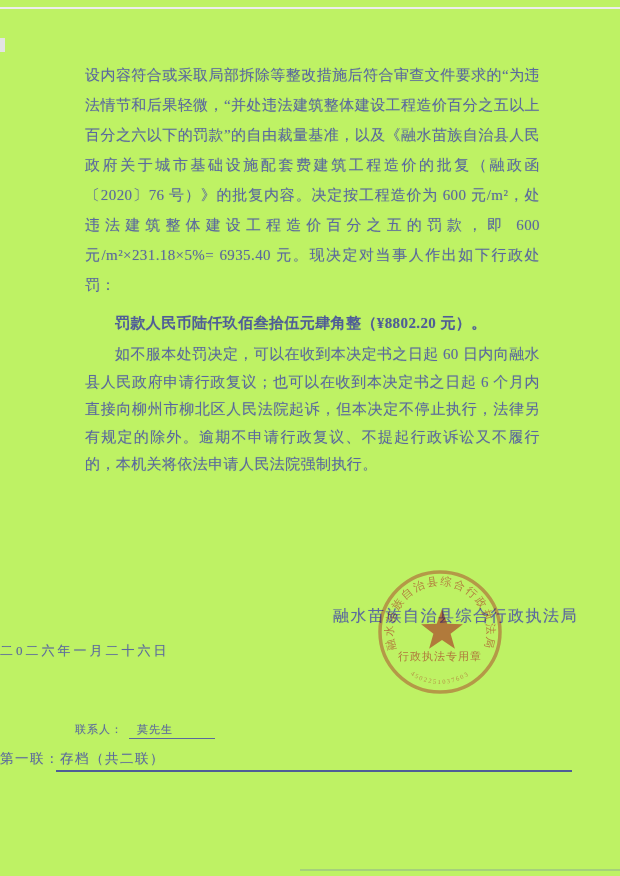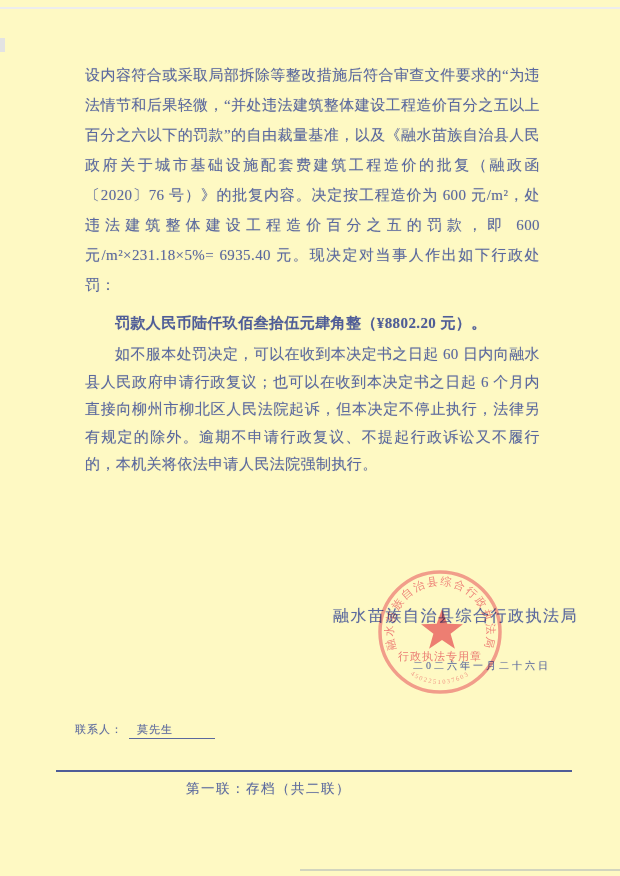--- a/index.html
+++ b/index.html
@@ -1,41 +1,41 @@
 <!DOCTYPE html>
 <html><head>
 <meta charset="utf-8">
 <style>
   html,body{margin:0;padding:0;}
   .page{
     position:relative;
     width:620px;height:876px;
-    background:#fef9c3;
+    background:#bef264;
     overflow:hidden;
     font-family:"Liberation Serif", serif;
     color:#5b699e;
   }
   .ink{ text-shadow:0 0 1px rgba(91,105,158,0.35); }
   .bodytext{
     position:absolute; left:85px; top:60px; width:455px;
     font-size:15px; line-height:30px; text-align:justify;
     letter-spacing:0.4px;
   }
   .bodytext p{ margin:0; }
   .p-penalty{ margin-top:8px !important; text-indent:2em; font-weight:bold; color:#4f5d97; }
   .p-pay{ text-indent:2em; line-height:28.5px; }
   .p-appeal{ margin-top:3px !important; text-indent:2em; line-height:27.5px; }
 
   .sig-agency{
     position:absolute; left:0; top:606px; width:578px;
     text-align:right; font-size:16px; letter-spacing:1.5px;
   }
   .sig-date{
-    position:absolute; left:0; top:659px; width:551px;
-    text-align:right; font-size:10px; letter-spacing:3px;
+    position:absolute; left:0; top:642px; width:551px;
+    font-size:13px; letter-spacing:3px;
   }
   .seal{
     position:absolute; left:355px; top:545px; width:170px; height:170px;
     mix-blend-mode:multiply; opacity:0.95;
   }
   .contact-person-row{
     position:absolute; left:75px; top:722px; font-size:11px; letter-spacing:1px;
   }
   .contact-person-row .value{
     display:inline-block; min-width:70px; padding:0 8px 1px 8px;
@@ -48,22 +48,22 @@
   .contact-main-row .value{
     display:inline-block; padding:0 6px 1px 6px;
     border-bottom:1.5px solid #5b699e;
   }
   .contact-main-row .label-addr{ margin-left:10px; }
   .contact-rule{
     position:absolute; left:56px; top:770px; width:516px; height:2px;
     background:#4f5d97;
   }
   .copy-note{
-    position:absolute; left:0; top:780px; width:537px;
-    text-align:center; font-size:13.5px; letter-spacing:1.5px;
+    position:absolute; left:0; top:750px; width:537px;
+    text-align:left; font-size:13.5px; letter-spacing:1.5px;
   }
   .artifact-top{ position:absolute; left:0; top:7px; width:620px; height:2px; background:#ededed; }
   .artifact-left{ position:absolute; left:0; top:38px; width:5px; height:14px; background:#e3e3e3; }
   .artifact-bottom{ position:absolute; left:300px; top:869px; width:320px; height:2px; background:rgba(110,130,180,0.30); }
 </style>
 </head>
 <body>
 
 <div class="page">
 

